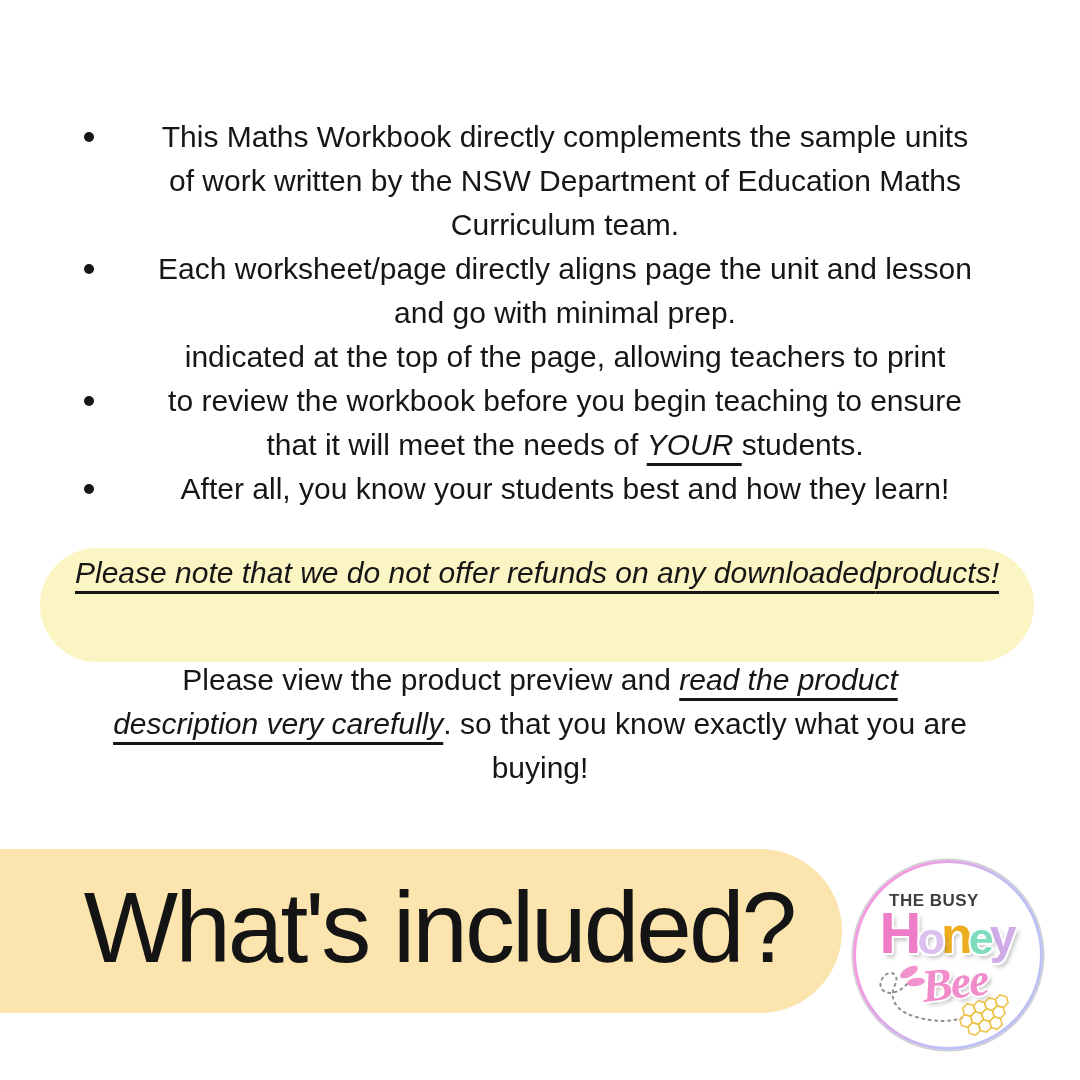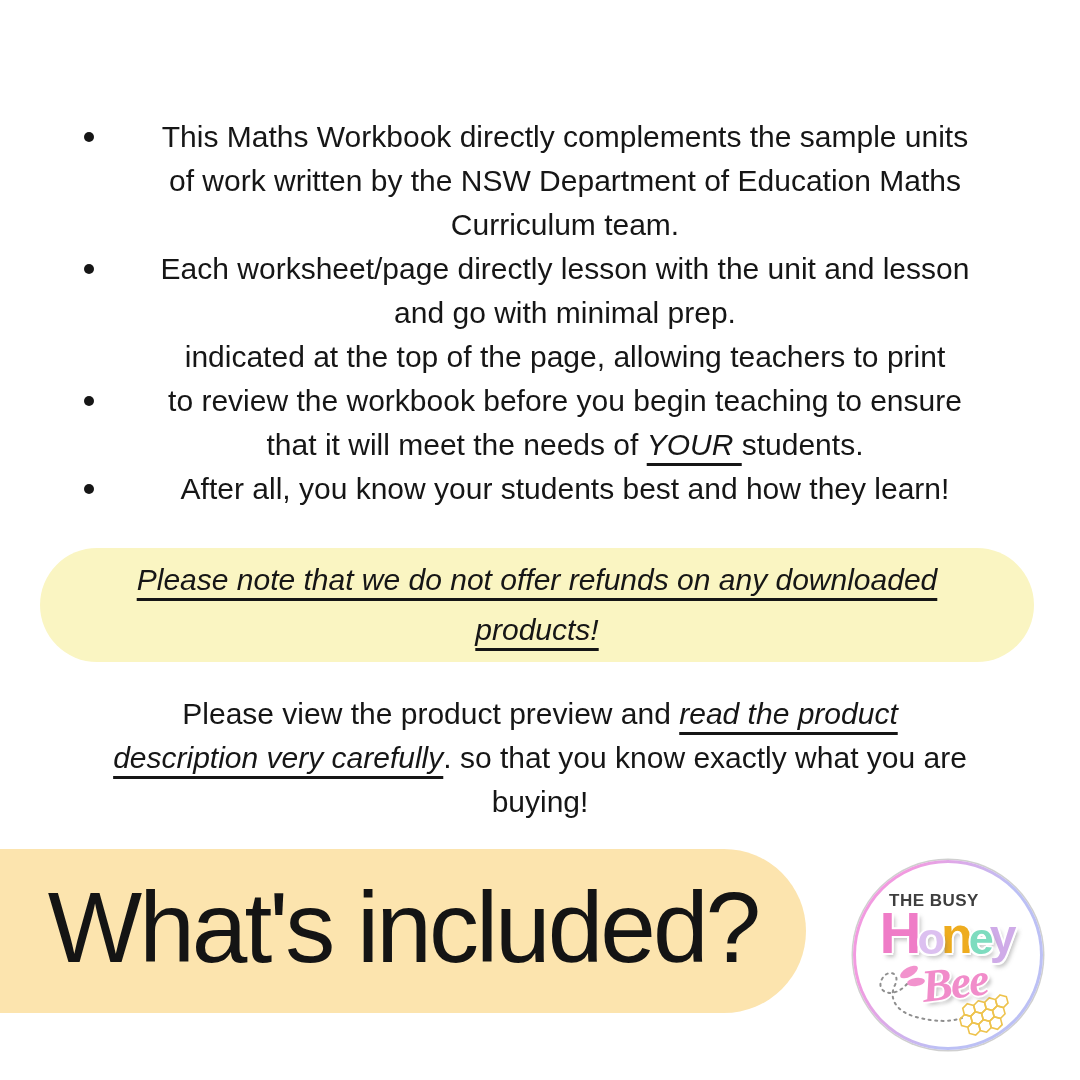--- a/index.html
+++ b/index.html
@@ -11,31 +11,31 @@
   .u{text-decoration:underline;text-decoration-thickness:2.5px;text-underline-offset:8px;font-style:italic;}
 
   
   .bullets{position:absolute;left:100px;top:74px;width:930px;margin-top:41px;}
   .bullet-item{position:relative;}
   .dot{position:absolute;left:-16px;top:17px;width:10px;height:10px;border-radius:50%;background:var(--text,#161616);}
 
   
   .note-box{
     position:absolute;left:40px;top:548px;width:994px;height:114px;border-radius:58px;
-    background:var(--note-box-bg,#faf5c2);display:flex;flex-direction:column;justify-content:center;align-items:center;
+    background:var(--note-box-bg,#faf5c2);display:flex;justify-content:center;align-items:flex-start;
   }
   .note-box .line{line-height:50px;}
 
   
-  .closing{position:absolute;left:60px;top:692px;width:960px;}
+  .closing{position:absolute;left:60px;top:658px;width:960px;}
 
   
   .heading-box{
     position:absolute;left:0;top:849px;width:806px;height:164px;border-radius:0 82px 82px 0;
-    background:var(--heading-box-bg,#fce4ae);display:flex;align-items:center;justify-content:center;
+    background:var(--heading-box-bg,#fce4ae);display:flex;align-items:center;justify-content:center;padding-left:36px;
   }
   .heading{
     margin:0;font-weight:400;font-size:100px;letter-spacing:-3px;color:#141414;transform:translateY(-4px);
   }
 
   
   .logo{position:absolute;left:853px;top:860px;width:190px;height:190px;}
   .ring{position:absolute;inset:0;border-radius:50%;
     background:linear-gradient(115deg,var(--ring-pink,#f29ae0) 22%,var(--ring-periwinkle,#bcc0f5) 62%);
     box-shadow:0 0 0 1.5px var(--ring-outer-gray,#cfcfcf);}
@@ -74,21 +74,21 @@
 
   <section class="bullets">
     <div class="bullet-item">
       <span class="dot"></span>
       <div class="line">This Maths Workbook directly complements the sample units</div>
       <div class="line">of work written by the NSW Department of Education Maths</div>
       <div class="line">Curriculum team.</div>
     </div>
     <div class="bullet-item">
       <span class="dot"></span>
-      <div class="line">Each worksheet/page directly lesson with the unit and lesson</div>
+      <div class="line">Each worksheet/page directly aligns page the unit and lesson</div>
       <div class="line">and go with minimal prep.</div>
       <div class="line">indicated at the top of the page, allowing teachers to print</div>
     </div>
     <div class="bullet-item">
       <span class="dot"></span>
       <div class="line">to review the workbook before you begin teaching to ensure</div>
       <div class="line"><span>that it will meet the needs of </span><span class="u">YOUR </span><span>students.</span></div>
     </div>
     <div class="bullet-item">
       <span class="dot"></span>

